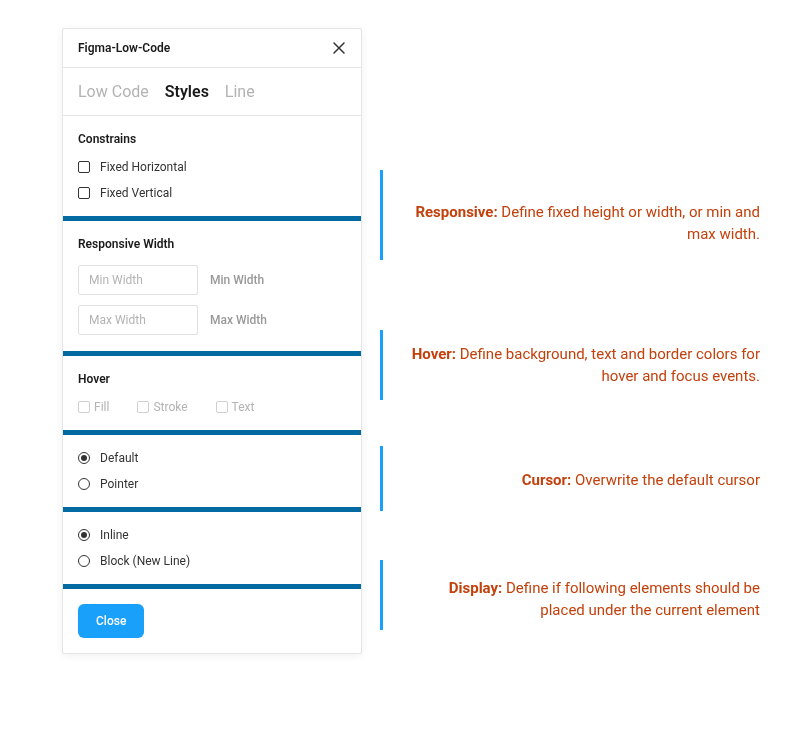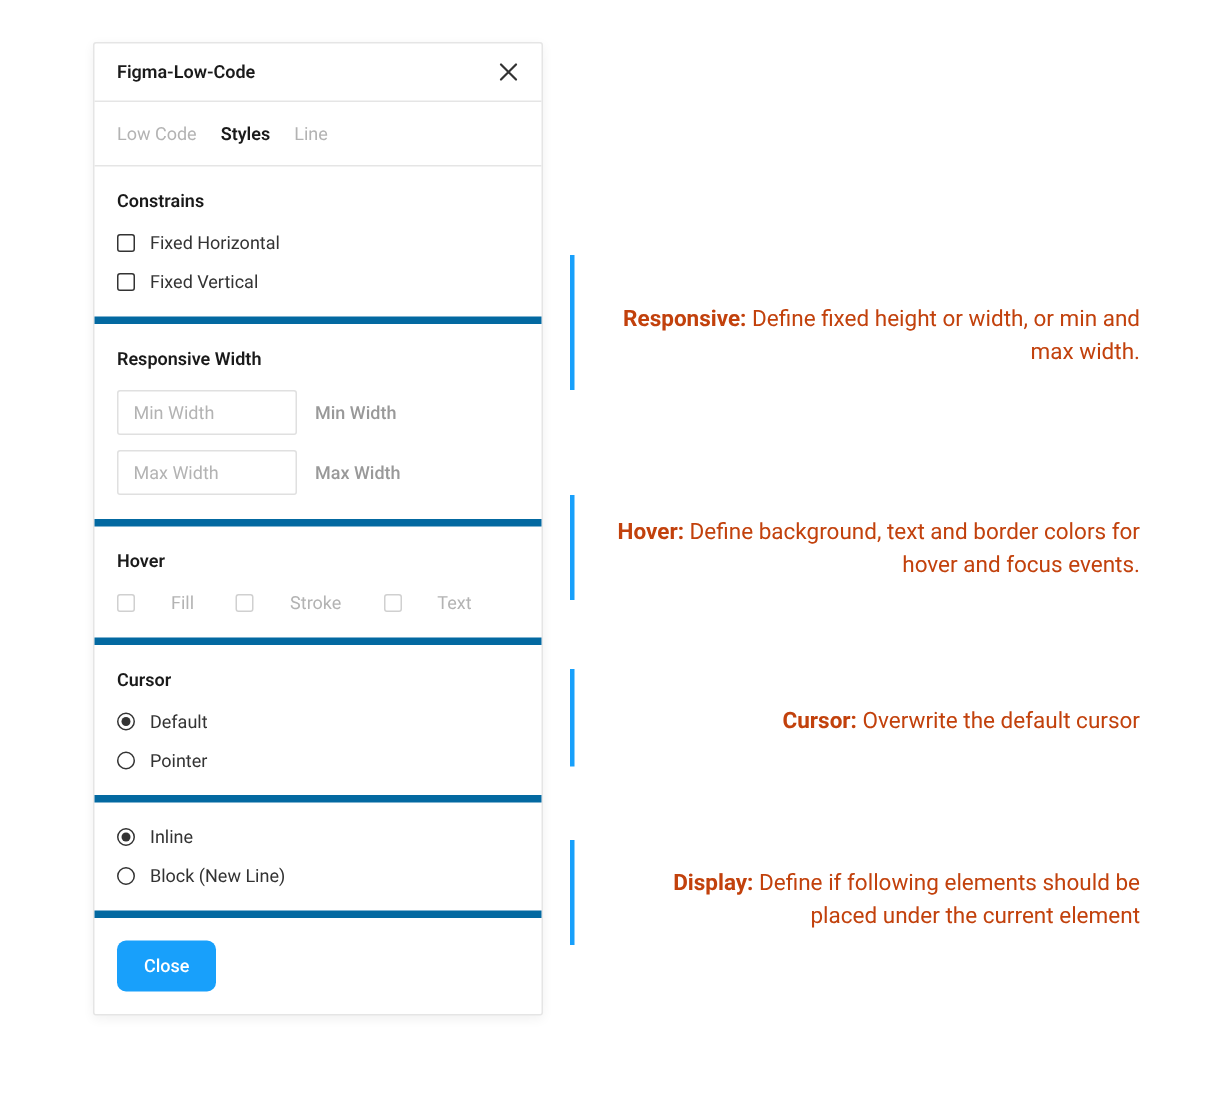--- a/index.html
+++ b/index.html
@@ -46,21 +46,21 @@
       justify-content: center;
     }
     .close-icon svg { stroke: #333; }
     .tabs {
       display: flex;
       gap: 16px;
       padding: 14px 15px;
       border-bottom: 1px solid #e5e5e5;
     }
     .tab {
-      font-size: 12px;
+      font-size: 16px;
       color: #b3b3b3;
       cursor: pointer;
       text-align: right;
     }
     .tab.active {
       color: #1a1a1a;
       font-weight: 600;
     }
     .section {
       padding: 16px 15px;
@@ -144,21 +144,21 @@
       color: #999;
       font-weight: 500;
     }
     .hover-row {
       display: flex;
       gap: 28px;
     }
     .hover-item {
       display: flex;
       align-items: center;
-      gap: 24px;
+      gap: 4px;
       cursor: pointer;
     }
     .footer {
       padding: 15px;
     }
     .close-button {
       background: #18a0fb;
       color: #fff;
       border: none;
       border-radius: 6px;
@@ -249,21 +249,20 @@
         <div class="row-label disabled">Stroke</div>
       </div>
       <div class="hover-item">
         <div class="checkbox disabled"></div>
         <div class="row-label disabled">Text</div>
       </div>
     </div>
   </div>
 
   <div class="section">
-    <div class="section-title">Cursor</div>
     <div class="radio-row">
       <div class="radio selected"></div>
       <div class="row-label">Default</div>
     </div>
     <div class="radio-row">
       <div class="radio"></div>
       <div class="row-label">Pointer</div>
     </div>
   </div>
 

